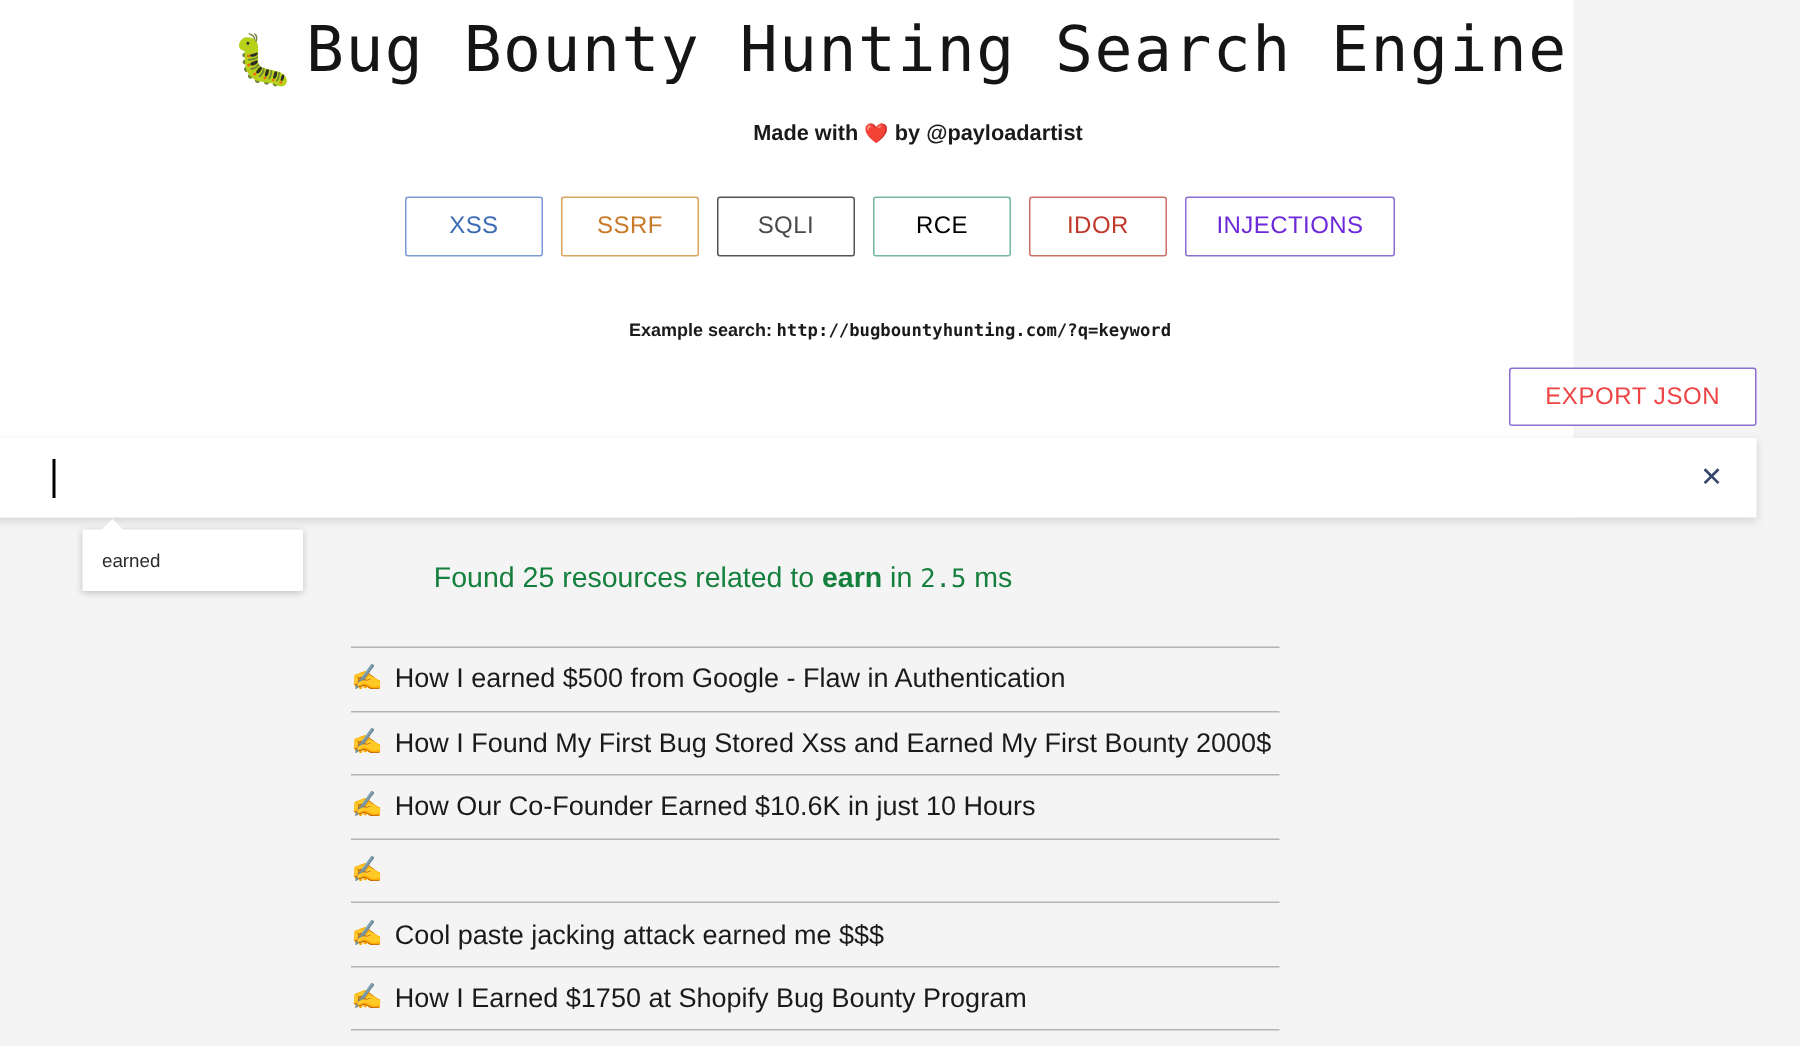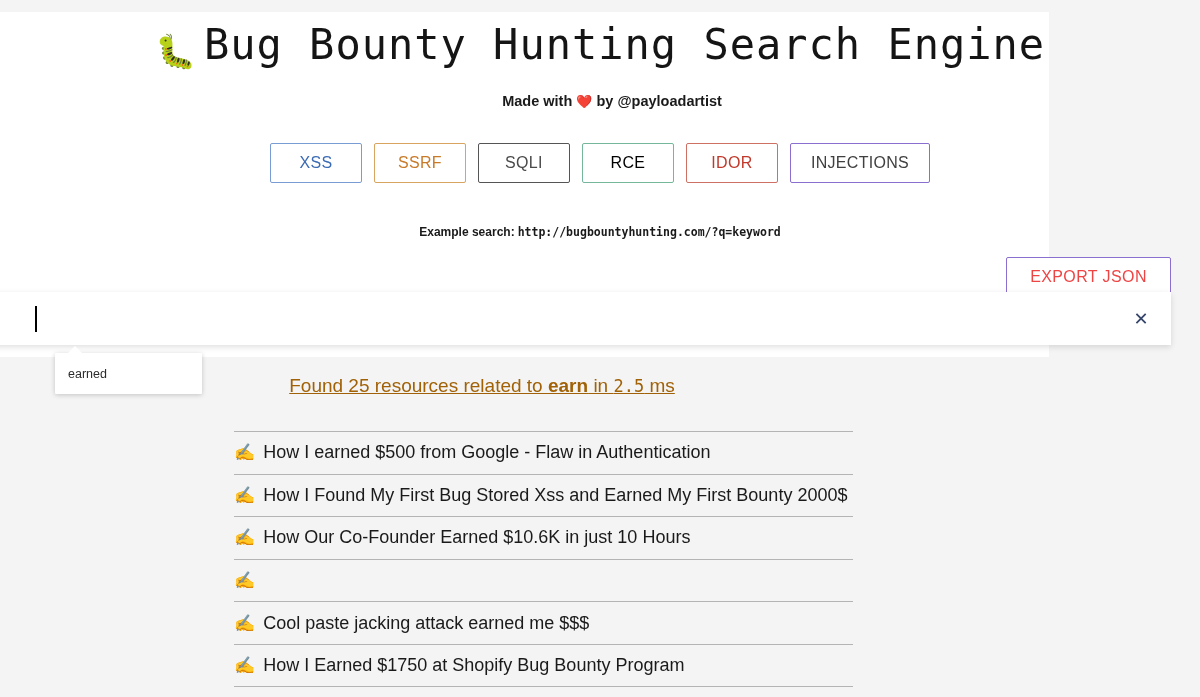--- a/index.html
+++ b/index.html
@@ -17,21 +17,20 @@
 
   
   .header-zone {
     position: absolute;
     left: 0;
     top: 0;
     width: 1049px;
     height: 345px;
     background: #ffffff;
     overflow: visible;
-    margin-top: 12px;
   }
 
   .title-row {
     position: absolute;
     left: 0;
     top: 8px;
     width: 1200px;
     text-align: center;
     white-space: nowrap;
   }
@@ -222,22 +221,21 @@
   }
 
   
   .results-summary {
     position: absolute;
     left: 0;
     top: 375px;
     width: 964px;
     text-align: center;
     font-size: 19px;
-    color: #a16207;
-    text-decoration: underline;
+    color: #15803d;
   }
   .results-summary b { font-weight: 700; }
   .mono-ms {
     font-family: "DejaVu Sans Mono", "Liberation Mono", monospace;
     font-size: 17px;
   }
 
   .results-list {
     position: absolute;
     left: 234px;
@@ -284,21 +282,21 @@
       </div>
       <div class="cat-btn" style="color: rgb(74, 74, 74); border-color: rgb(85, 85, 85);">
         <span>SQLI</span>
       </div>
       <div class="cat-btn" style="color: #000000; border-color: rgb(116, 183, 154);">
         <span>RCE</span>
       </div>
       <div class="cat-btn" style="color: rgb(192, 57, 43); border-color: rgb(207, 112, 100);">
         <span>IDOR</span>
       </div>
-      <div class="cat-btn" style="color: #404040; border-color: rgb(139, 111, 208); text-align: right;">
+      <div class="cat-btn" style="color: #6d28d9; border-color: rgb(139, 111, 208); text-align: right;">
         <span>INJECTIONS</span>
       </div>
     </div>
 
   <div class="example-line">
     <span>Example search:</span><span class="example-url">http://bugbountyhunting.com/?q=keyword</span>
   </div>
 
   <div class="export-btn">
     <span>EXPORT JSON</span>

